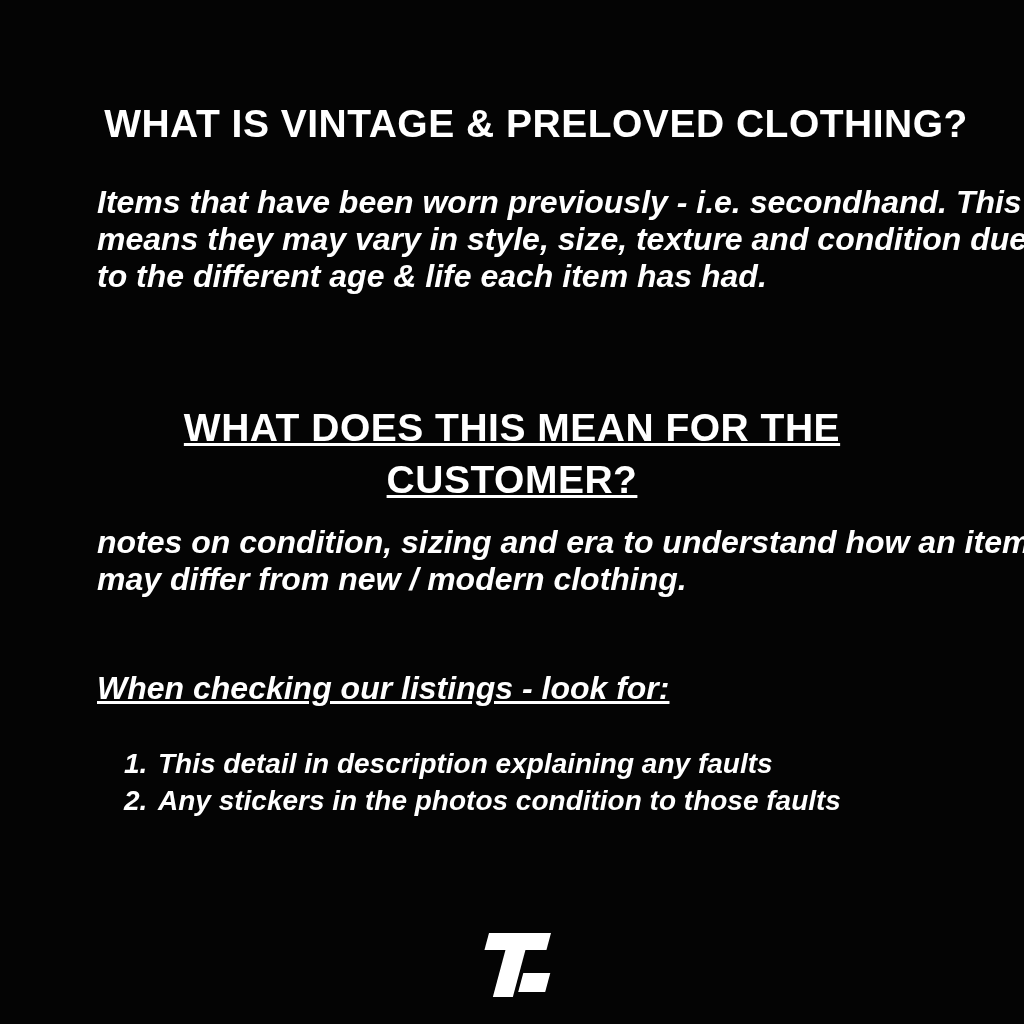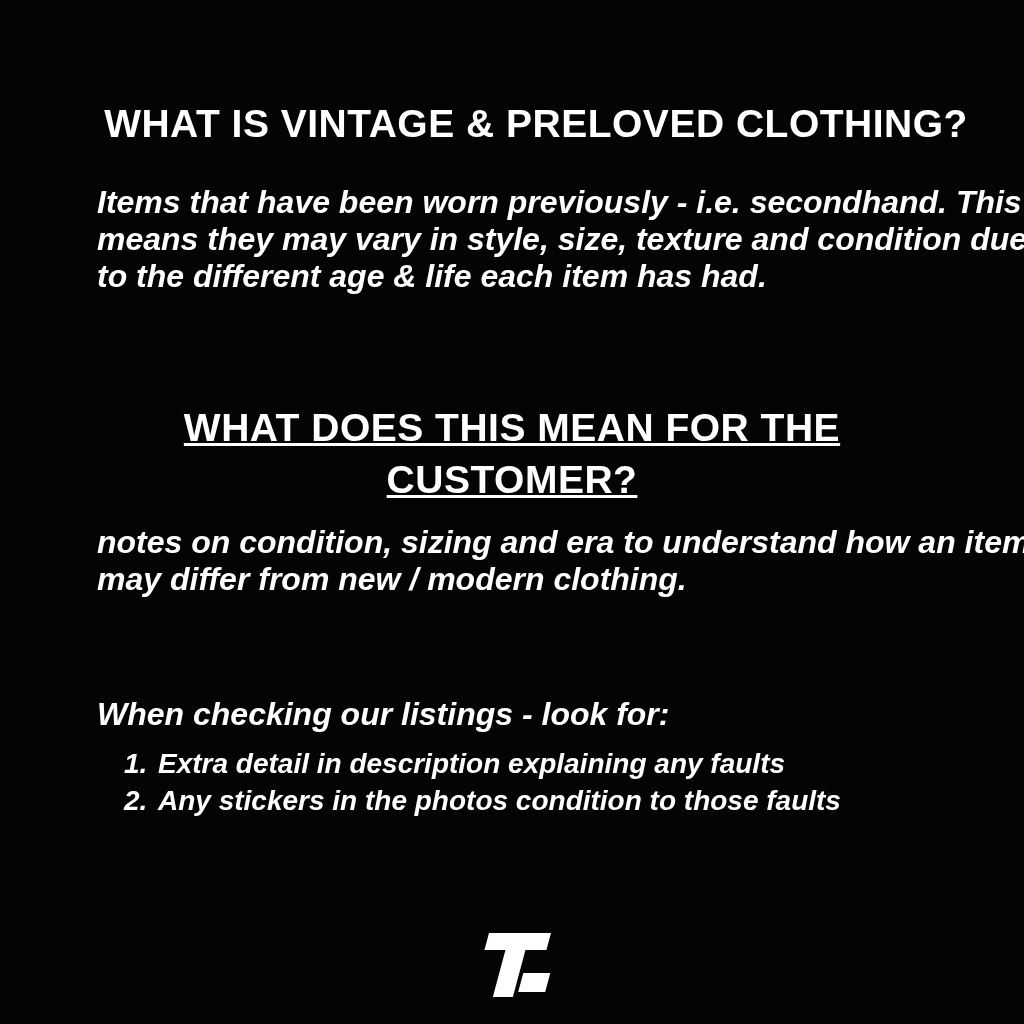--- a/index.html
+++ b/index.html
@@ -36,21 +36,21 @@
     right: 60px;
     font-style: italic;
     font-weight: bold;
     font-size: 32px;
     line-height: 37px;
     color: #ffffff;
   }
   .body-block .pline { display: block; white-space: nowrap; }
   #intro-paragraph { top: 184px; }
   #customer-paragraph { top: 524px; }
-  #listings-prompt { top: 696px; }
+  #listings-prompt { top: 670px; text-decoration: underline; }
   .checklist {
     position: absolute;
     left: 124px;
     top: 745px;
     font-style: italic;
     font-weight: bold;
     font-size: 28px;
     line-height: 37px;
   }
   .check-item { display: flex; white-space: nowrap; }
@@ -97,21 +97,21 @@
   <div class="body-block" id="customer-paragraph">
     <span class="pline">notes on condition, sizing and era to understand how an item</span>
     <span class="pline">may differ from new / modern clothing.</span>
   </div>
 
   <div class="body-block" id="listings-prompt">When checking our listings - look for:</div>
 
   <div class="checklist">
     <div class="check-item">
       <span class="check-number">1.</span>
-      <span class="check-text">Extra detail in description explaining any faults</span>
+      <span class="check-text">This detail in description explaining any faults</span>
     </div>
     <div class="check-item">
       <span class="check-number">2.</span>
       <span class="check-text">Any stickers in the photos condition to those faults</span>
     </div>
   </div>
 
   <div class="brand">
     <span class="sr-only">T.</span>
     <svg width="82" height="64" viewBox="0 0 82 64" aria-hidden="true">

